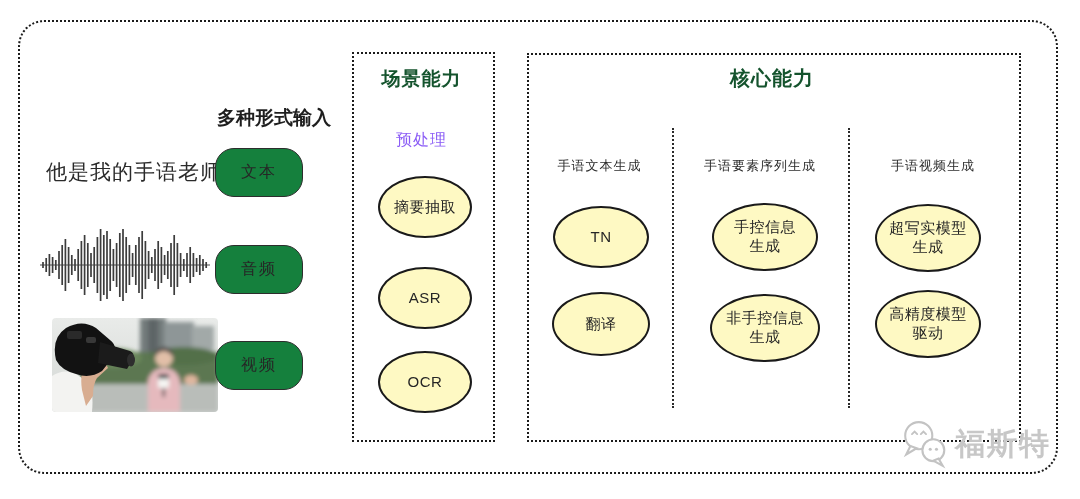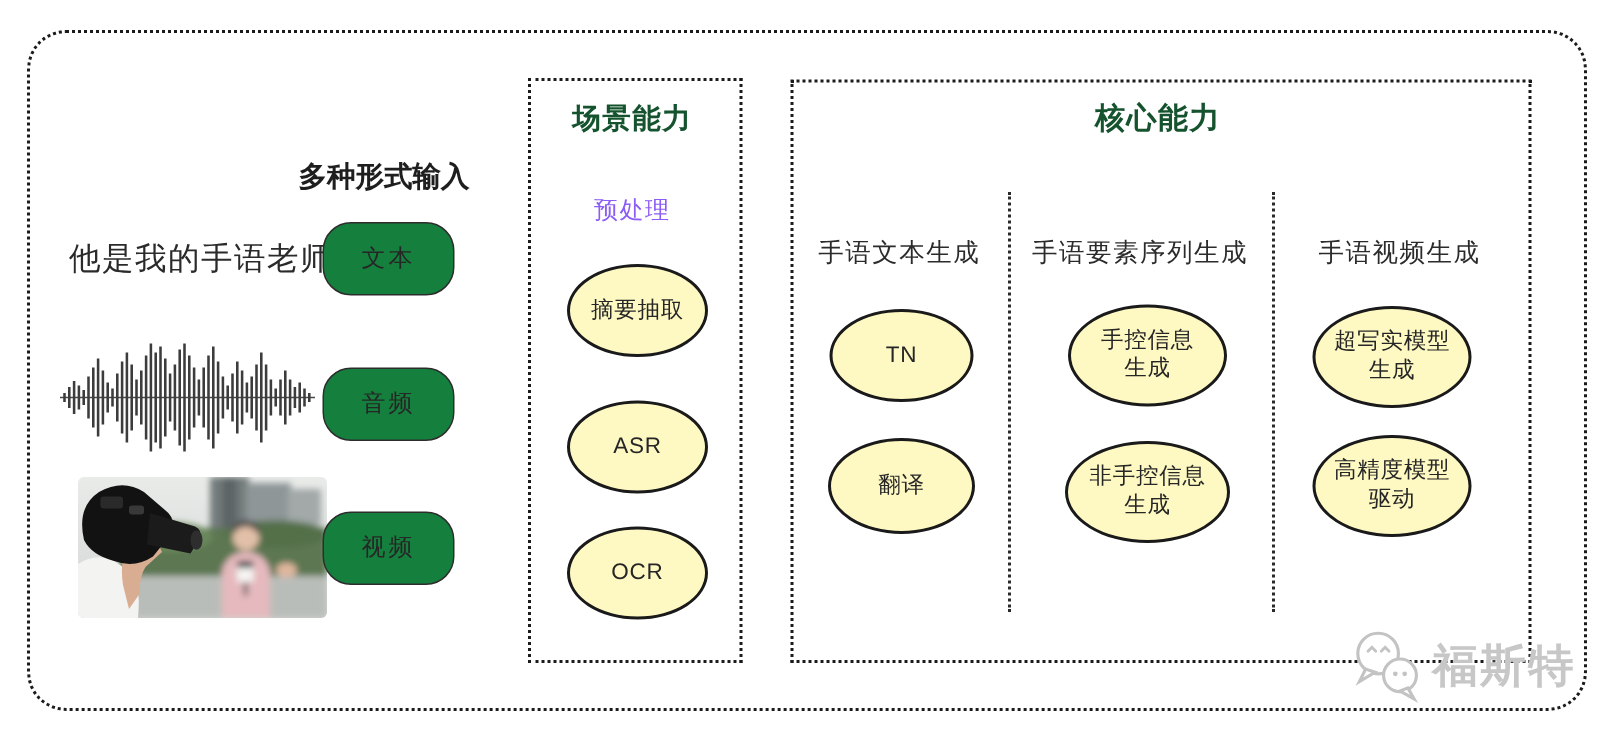--- a/index.html
+++ b/index.html
@@ -19,40 +19,40 @@
   .panel-title{
     position:absolute;text-align:center;font-weight:bold;font-size:19px;letter-spacing:1px;color:#14532d;
   }
   .scene-title{left:352px;top:66px;width:139px;}
   .core-title{left:527px;top:65px;width:490px;font-size:20px;}
   .stage-label{
     position:absolute;left:352px;top:130px;width:139px;text-align:center;
     font-size:16px;color:#8b5cf6;letter-spacing:1px;
   }
   .input-label{
-    position:absolute;left:199px;top:105px;width:150px;
+    position:absolute;left:199px;top:105px;width:150px;text-align:center;
     font-weight:bold;font-size:19px;color:#1e1e1e;
   }
   .sample-text{
     position:absolute;left:46px;top:158px;font-size:21px;color:#2a2a2a;letter-spacing:1px;
   }
   .io-box{
     position:absolute;left:215px;width:86px;height:47px;
     border:1.5px solid #2d2d2d;border-radius:19px;
     display:flex;align-items:center;justify-content:center;
     font-size:16px;color:#262626;letter-spacing:2px;background:#15803d;
   }
   .node{
     position:absolute;border:2.5px solid #1a1a1a;border-radius:50%;background:#fef9c3;
     display:flex;align-items:center;justify-content:center;
     font-size:15px;color:#262626;text-align:center;
     white-space:pre-line;line-height:1.25;letter-spacing:0.5px;
   }
   .col-header{
-    position:absolute;top:157px;text-align:center;font-size:17px;
+    position:absolute;top:157px;text-align:center;font-size:13px;
     color:#2b2b2b;font-weight:500;letter-spacing:1px;
   }
   .divider{
     position:absolute;top:128px;height:280px;width:0;border-left:2px dotted #2a2a2a;
   }
   .waveform{position:absolute;left:40px;top:227px;}
   .photo{position:absolute;left:52px;top:318px;border-radius:4px;overflow:hidden;}
   .watermark{
     position:absolute;left:900px;top:419px;display:flex;align-items:center;gap:5px;background:transparent;
   }

